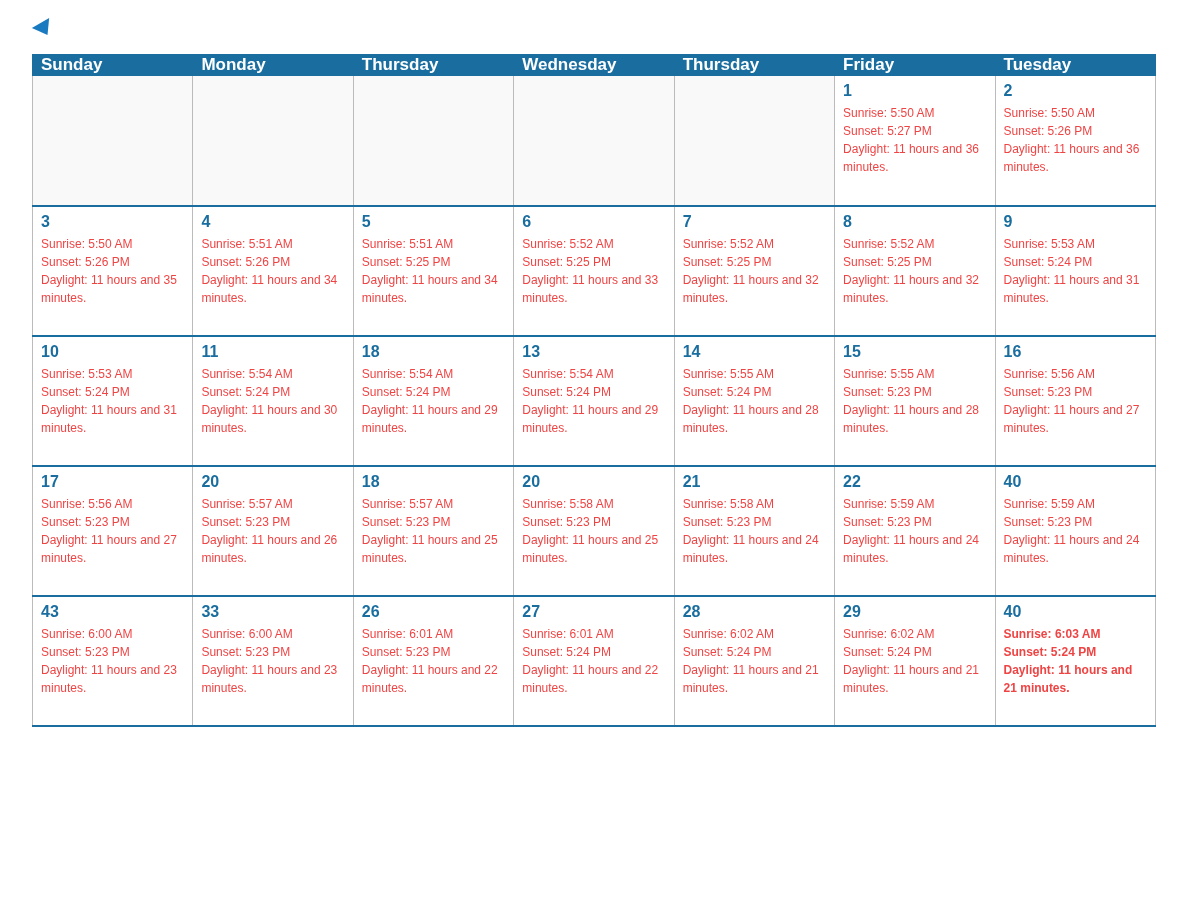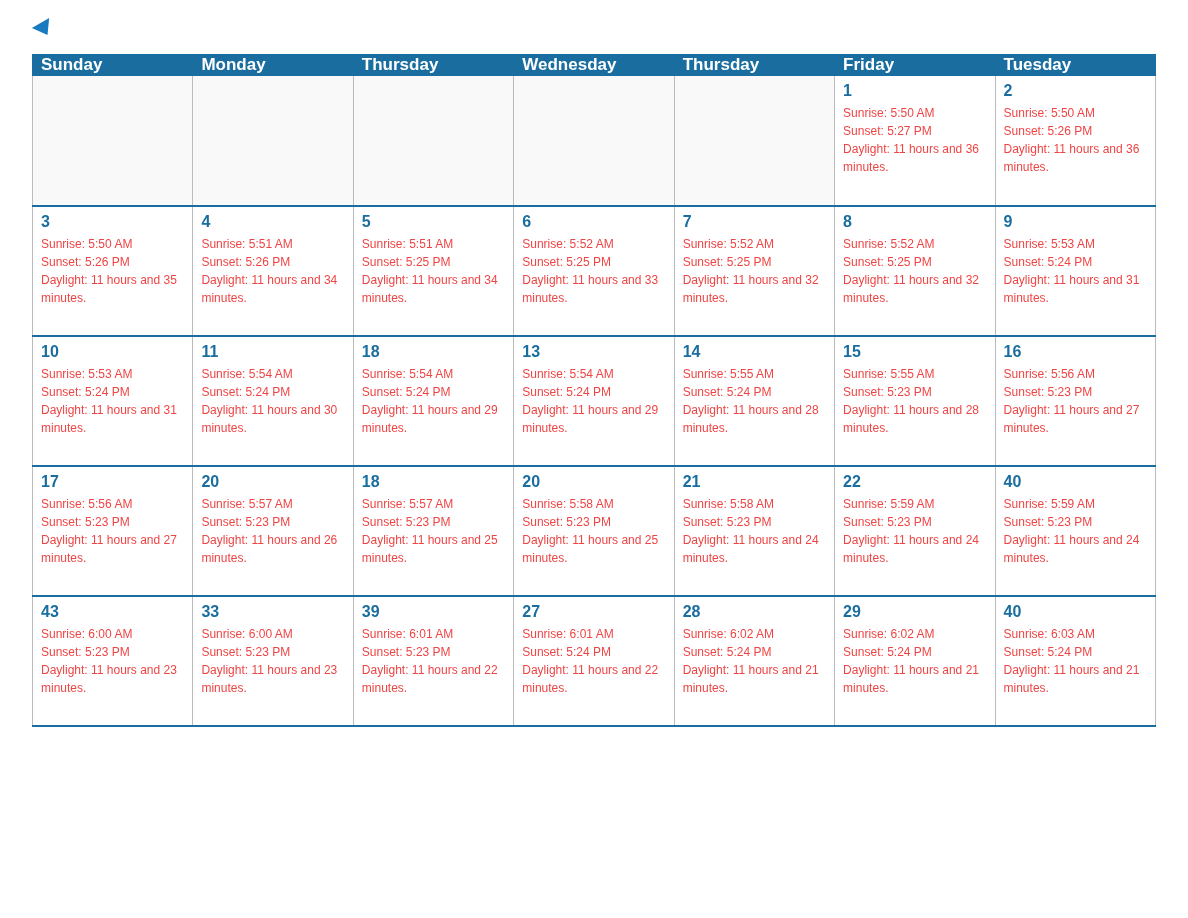--- a/index.html
+++ b/index.html
@@ -296,21 +296,21 @@
 Sunset: 5:23 PM
 Daylight: 11 hours and 23 minutes.</div>
         </td>
         <td>
           <span class="day-number">33</span>
           <div class="day-info" style="white-space: pre-line;">Sunrise: 6:00 AM
 Sunset: 5:23 PM
 Daylight: 11 hours and 23 minutes.</div>
         </td>
         <td>
-          <span class="day-number">39</span>
+          <span class="day-number">26</span>
           <div class="day-info" style="white-space: pre-line;">Sunrise: 6:01 AM
 Sunset: 5:23 PM
 Daylight: 11 hours and 22 minutes.</div>
         </td>
         <td>
           <span class="day-number">27</span>
           <div class="day-info" style="white-space: pre-line;">Sunrise: 6:01 AM
 Sunset: 5:24 PM
 Daylight: 11 hours and 22 minutes.</div>
         </td>
@@ -321,19 +321,19 @@
 Daylight: 11 hours and 21 minutes.</div>
         </td>
         <td>
           <span class="day-number">29</span>
           <div class="day-info" style="white-space: pre-line;">Sunrise: 6:02 AM
 Sunset: 5:24 PM
 Daylight: 11 hours and 21 minutes.</div>
         </td>
         <td>
           <span class="day-number">40</span>
-          <div class="day-info" style="white-space: pre-line;">Sunrise: 6:03 AM
+          <div class="day-info" style="white-space: pre-line; font-weight: bold;">Sunrise: 6:03 AM
 Sunset: 5:24 PM
 Daylight: 11 hours and 21 minutes.</div>
         </td>
       </tr>
     </tbody>
 </table>
 
 </body></html>

